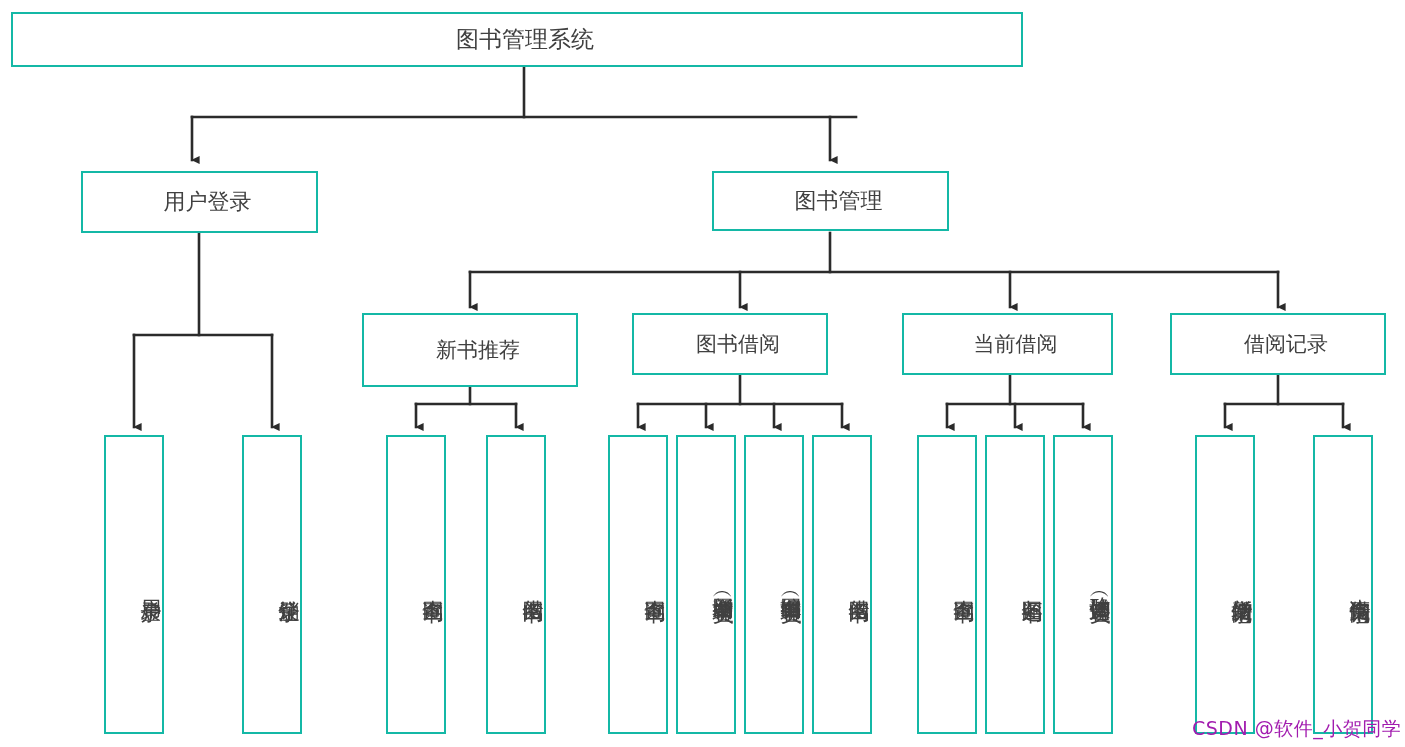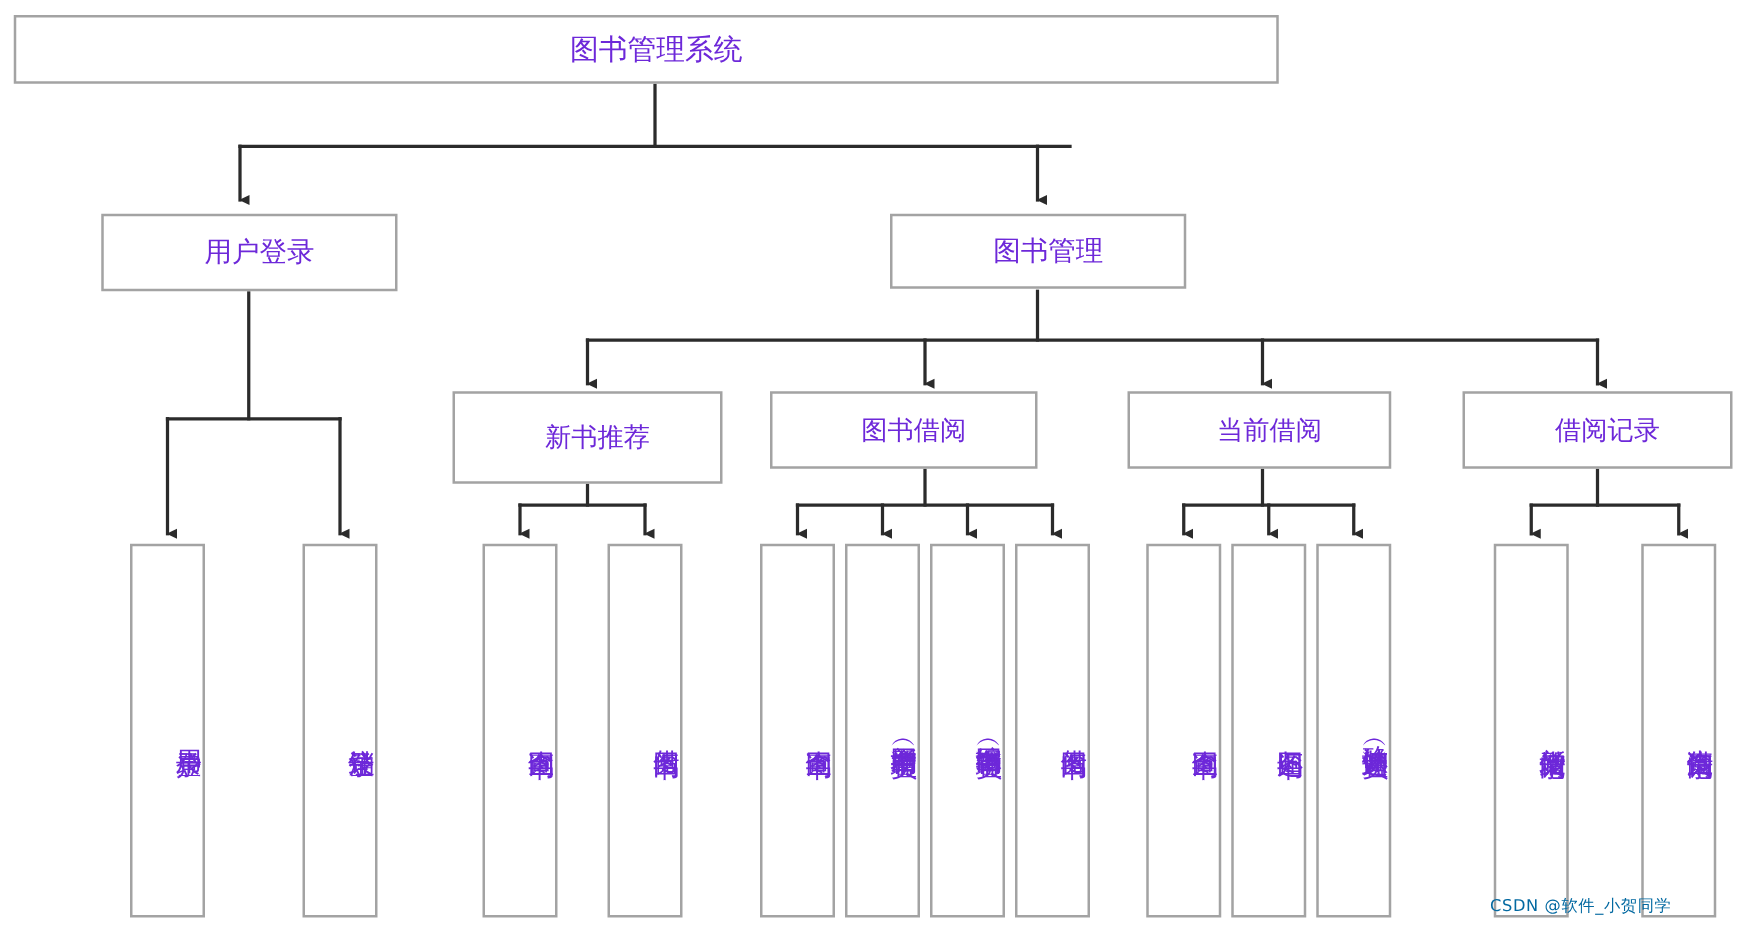--- a/index.html
+++ b/index.html
@@ -23,25 +23,25 @@
     left: 0;
     top: 0;
     width: 1405px;
     height: 747px;
     pointer-events: none;
   }
   .node {
     position: absolute;
     box-sizing: border-box;
     background: #ffffff;
-    border: 2px solid #a3a3a3;
+    border: 2px solid #14b8a6;
     display: flex;
     align-items: center;
     justify-content: center;
-    color: #6d28d9;
+    color: #404040;
     padding-left: 16px;
   }
   .node.root {
     font-size: 23px;
   }
   .node.level2 {
     font-size: 22px;
   }
   .node.level3 {
     font-size: 21px;
@@ -60,22 +60,22 @@
   .node .label {
     display: block;
     white-space: pre-line;
     text-align: center;
   }
   .node.leaf .label {
     white-space: normal;
   }
   .watermark {
     position: absolute;
-    font-size: 13px;
-    color: #0369a1;
+    font-size: 19px;
+    color: #a21caf;
     white-space: nowrap;
     letter-spacing: 0.5px;
     user-select: none;
   }
 </style>
 </head>
 <body>
 
 <div id="diagram-root">
 
@@ -137,21 +137,21 @@
   <div class="node level2" style="left:81px; top:171px; width:237px; height:62px;">
     <span class="label">用户登录</span>
   </div>
   <div class="node level2" style="left:712px; top:171px; width:237px; height:60px;">
     <span class="label">图书管理</span>
   </div>
 
   <div class="node level3" style="left:362px; top:313px; width:216px; height:74px;">
     <span class="label">新书推荐</span>
   </div>
-  <div class="node level3" style="left:616px; top:313px; width:214px; height:62px;">
+  <div class="node level3" style="left:632px; top:313px; width:196px; height:62px;">
     <span class="label">图书借阅</span>
   </div>
   <div class="node level3" style="left:902px; top:313px; width:211px; height:62px;">
     <span class="label">当前借阅</span>
   </div>
   <div class="node level3" style="left:1170px; top:313px; width:216px; height:62px;">
     <span class="label">借阅记录</span>
   </div>
 
   <div class="node leaf" style="left:104px; top:435px; width:60px; height:299px;">

